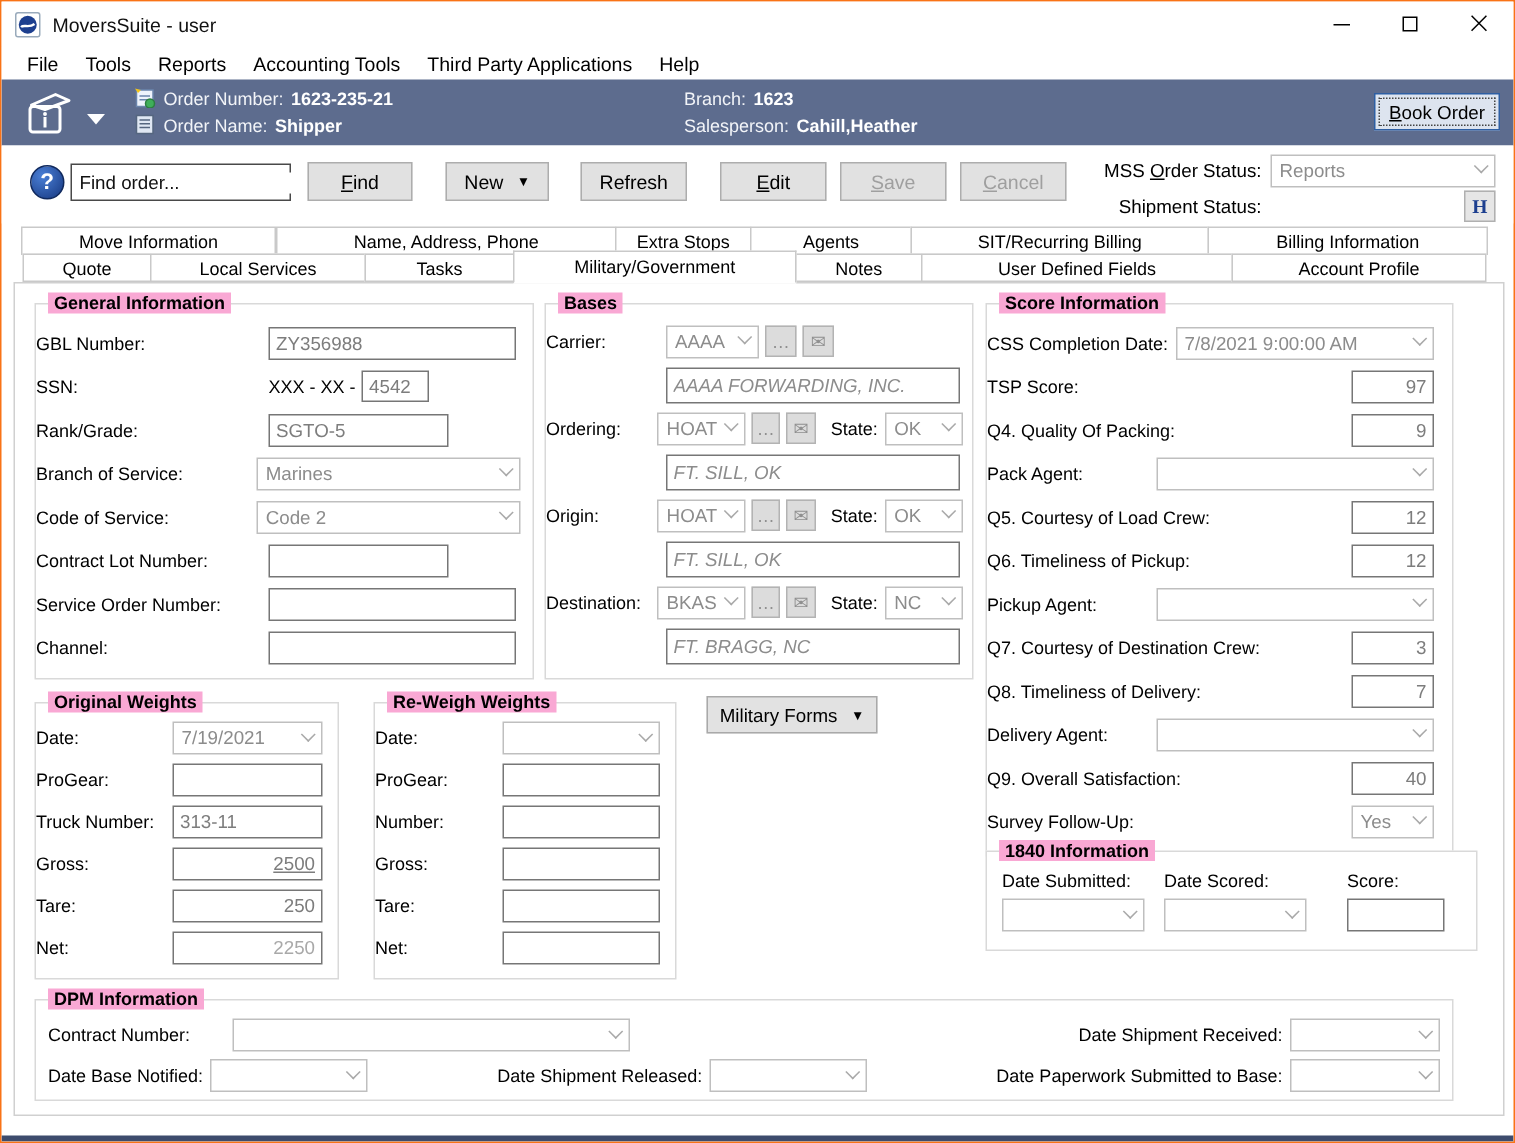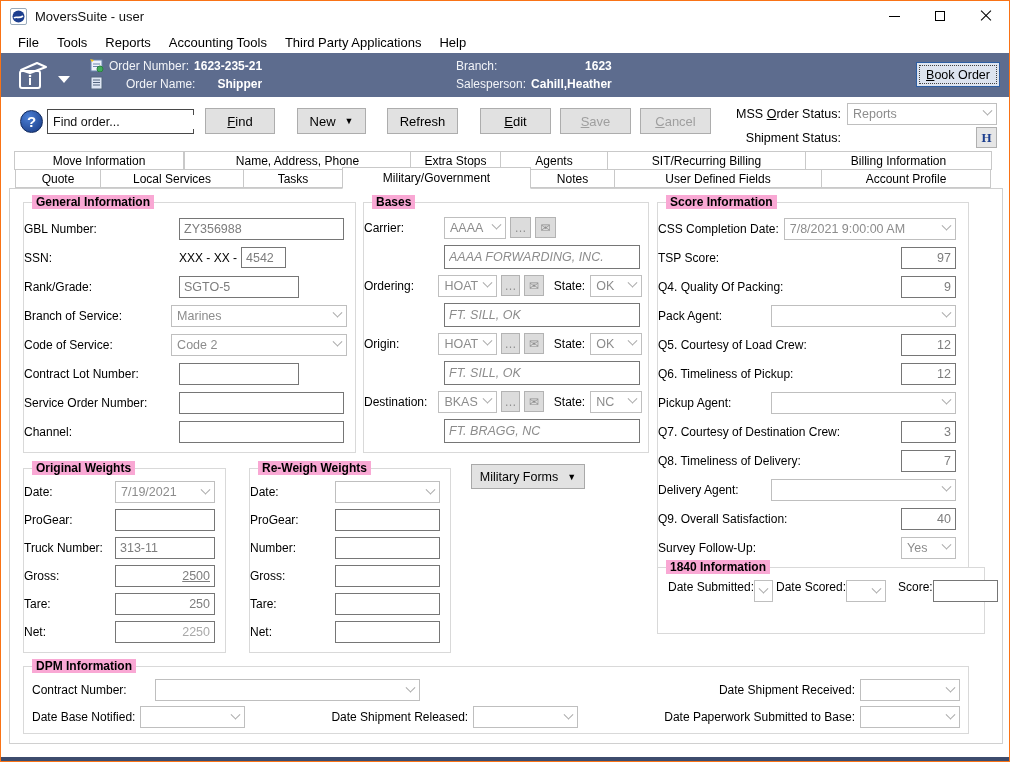--- a/index.html
+++ b/index.html
@@ -25,21 +25,21 @@
   .menubar { position:absolute; top:30px; left:0; right:0; height:22px; background:#fff;
              display:flex; align-items:center; padding-left:8px; }
   .menu-item { padding:2px 9px; font-size:13px; color:#000; }
   
   .header { position:absolute; top:52px; left:0; right:0; height:44px; background:#5d6c8e; color:#fff; }
   .home-wrap { position:absolute; left:12px; top:6px; display:flex; align-items:center; }
   .caret-down-w { width:0; height:0; border-left:6px solid transparent; border-right:6px solid transparent;
                   border-top:7px solid #fff; margin-left:7px; margin-top:6px; }
   .hdr-col1 { position:absolute; left:88px; top:4px; }
   .hdr-col2 { position:absolute; left:455px; top:4px; }
-  .hdr-row { display:flex; align-items:center; height:18px;justify-content:space-between; }
+  .hdr-row { display:flex; align-items:center; height:18px; }
   .hdr-row .mini { margin-right:5px; }
   .hdr-lbl { font-size:12px; color:#f2f4f8; margin-right:5px; white-space:nowrap; }
   .hdr-val { font-size:12px; font-weight:bold; color:#fff; white-space:nowrap; }
   .book-btn { position:absolute; right:9px; top:9px; height:25px; padding:0 9px; background:#dde4ef;
               border:1px solid #2e5fa3; font-size:12.5px; color:#000; outline:1px dotted #444; outline-offset:-4px;
               display:flex; align-items:center; }
   
   .toolbar { position:absolute; top:96px; left:0; right:0; height:52px; background:#fff; }
   .help-ic { position:absolute; left:19px; top:13px; width:23px; height:23px; border-radius:50%;
              background:radial-gradient(circle at 35% 30%, #4a7fd6, #16377f); border:1px solid #10295d;
@@ -84,21 +84,21 @@
   .tb.it { font-style:italic; color:#8c8c8c; }
   .cb { display:inline-flex; align-items:center; justify-content:space-between; height:22px;
         border:1px solid #bfbfbf; background:#fff; color:#8c8c8c; font-size:12.5px; padding:0 5px; }
   .chev { width:7px; height:7px; border-right:1.5px solid #a9a9a9; border-bottom:1.5px solid #a9a9a9;
           transform:rotate(45deg) translate(-2px,-2px); flex:none; }
   .sq { width:21px; height:21px; background:#dcdcdc; border:1px solid #b3b3b3; color:#8f8f8f;
         display:flex; align-items:center; justify-content:center; font-size:12px; margin-left:4px; }
   .mini { display:inline-block; }
   .mf-btn { position:absolute; left:470px; top:463px; width:114px; height:25px; z-index:2; background:#e2e2e2;
             border:1px solid #a9a9a9; font-size:12.5px; display:flex; align-items:center; justify-content:center; }
-  .col { display:flex; flex-direction:row; }
+  .col { display:flex; flex-direction:column; }
   .flab { font-size:12px; margin-bottom:5px; white-space:nowrap; }
 </style>
 </head>
 <body>
 
 <div class="window">
 
   <div class="titlebar">
     <span class="app-icon">
       <svg width="13" height="13" viewBox="0 0 13 13">

